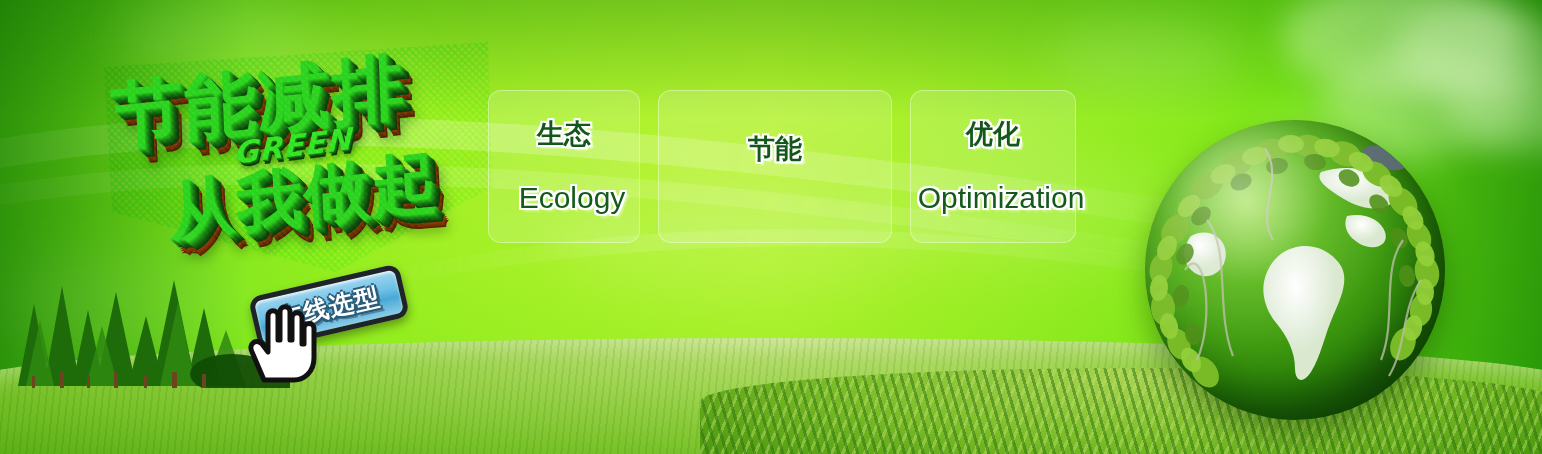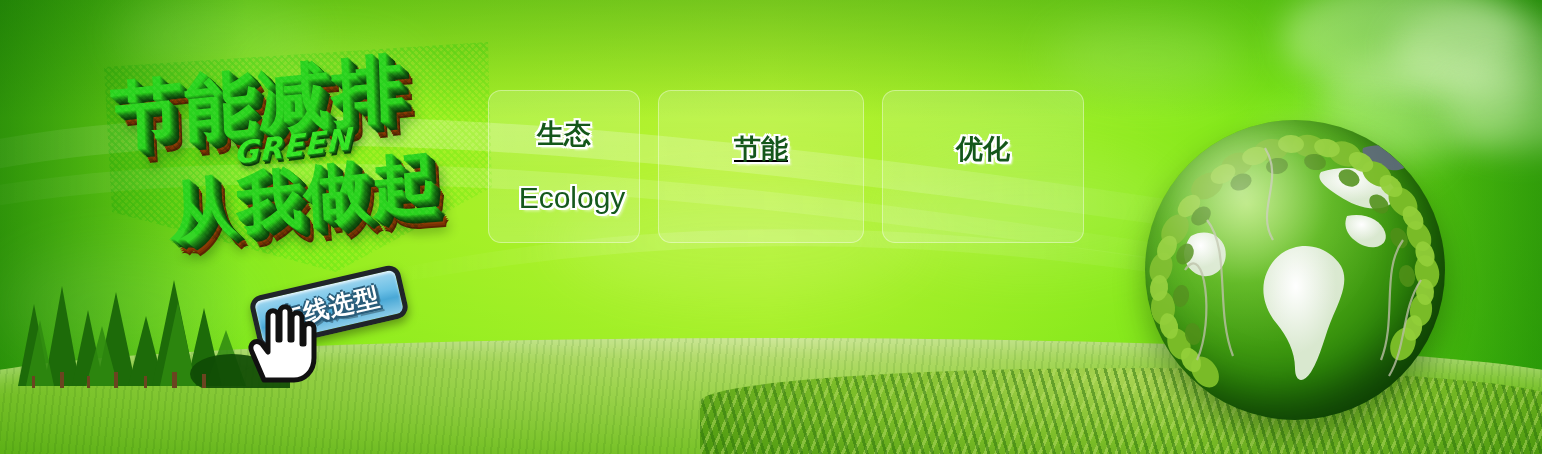--- a/index.html
+++ b/index.html
@@ -146,22 +146,22 @@
 
   
   .cards { position:absolute; left:488px; top:90px; display:flex; gap:18px; }
   .card {
     width:152px; height:153px; border-radius:13px;
     background:linear-gradient(180deg, rgba(255,255,255,.17) 0%, rgba(255,255,255,.10) 55%, rgba(255,255,255,.16) 100%);
     border:1px solid rgba(255,255,255,.38);
     display:flex; flex-direction:column; align-items:center; justify-content:center;
     padding:12px 26px;
   }
-  .card.c2 { width:206px;text-decoration:underline; }
-  .card.c3 { width:202px; }
+  .card.c2 { width:234px; }
+  .card.c3 { width:166px; }
   .card-cn {
     font-family:"DejaVu Sans","Liberation Sans",sans-serif;
     font-size:27px; font-weight:bold; color:#14571a; line-height:1;
     margin-bottom:36px;
     text-shadow:-2px 0 #fff, 0 2px #fff, 2px 0 #fff, 0 -2px #fff,
                  2px 2px #fff, -2px 2px #fff, 2px -2px #fff, -2px -2px #fff,
                  3px 3px 2px rgba(255,255,255,.7);
   }
   .card-en {
     font-family:"Liberation Sans","DejaVu Sans",sans-serif;
@@ -297,20 +297,21 @@
   <div class="cards">
     <div class="card c1">
       <span class="card-cn">生态</span>
       <span class="card-en">Ecology</span>
     </div>
     <div class="card c2">
       <span class="card-cn">节能</span>
     </div>
     <div class="card c3">
       <span class="card-cn">优化</span>
+      <span class="card-en">Optimization</span>
     </div>
   </div>
 
 
   <div class="globe-wrap">
     <div class="globe">
       <svg viewBox="0 0 300 300">
         <defs>
           <clipPath id="sphere">
               <circle cx="150" cy="150" r="150"></circle>

